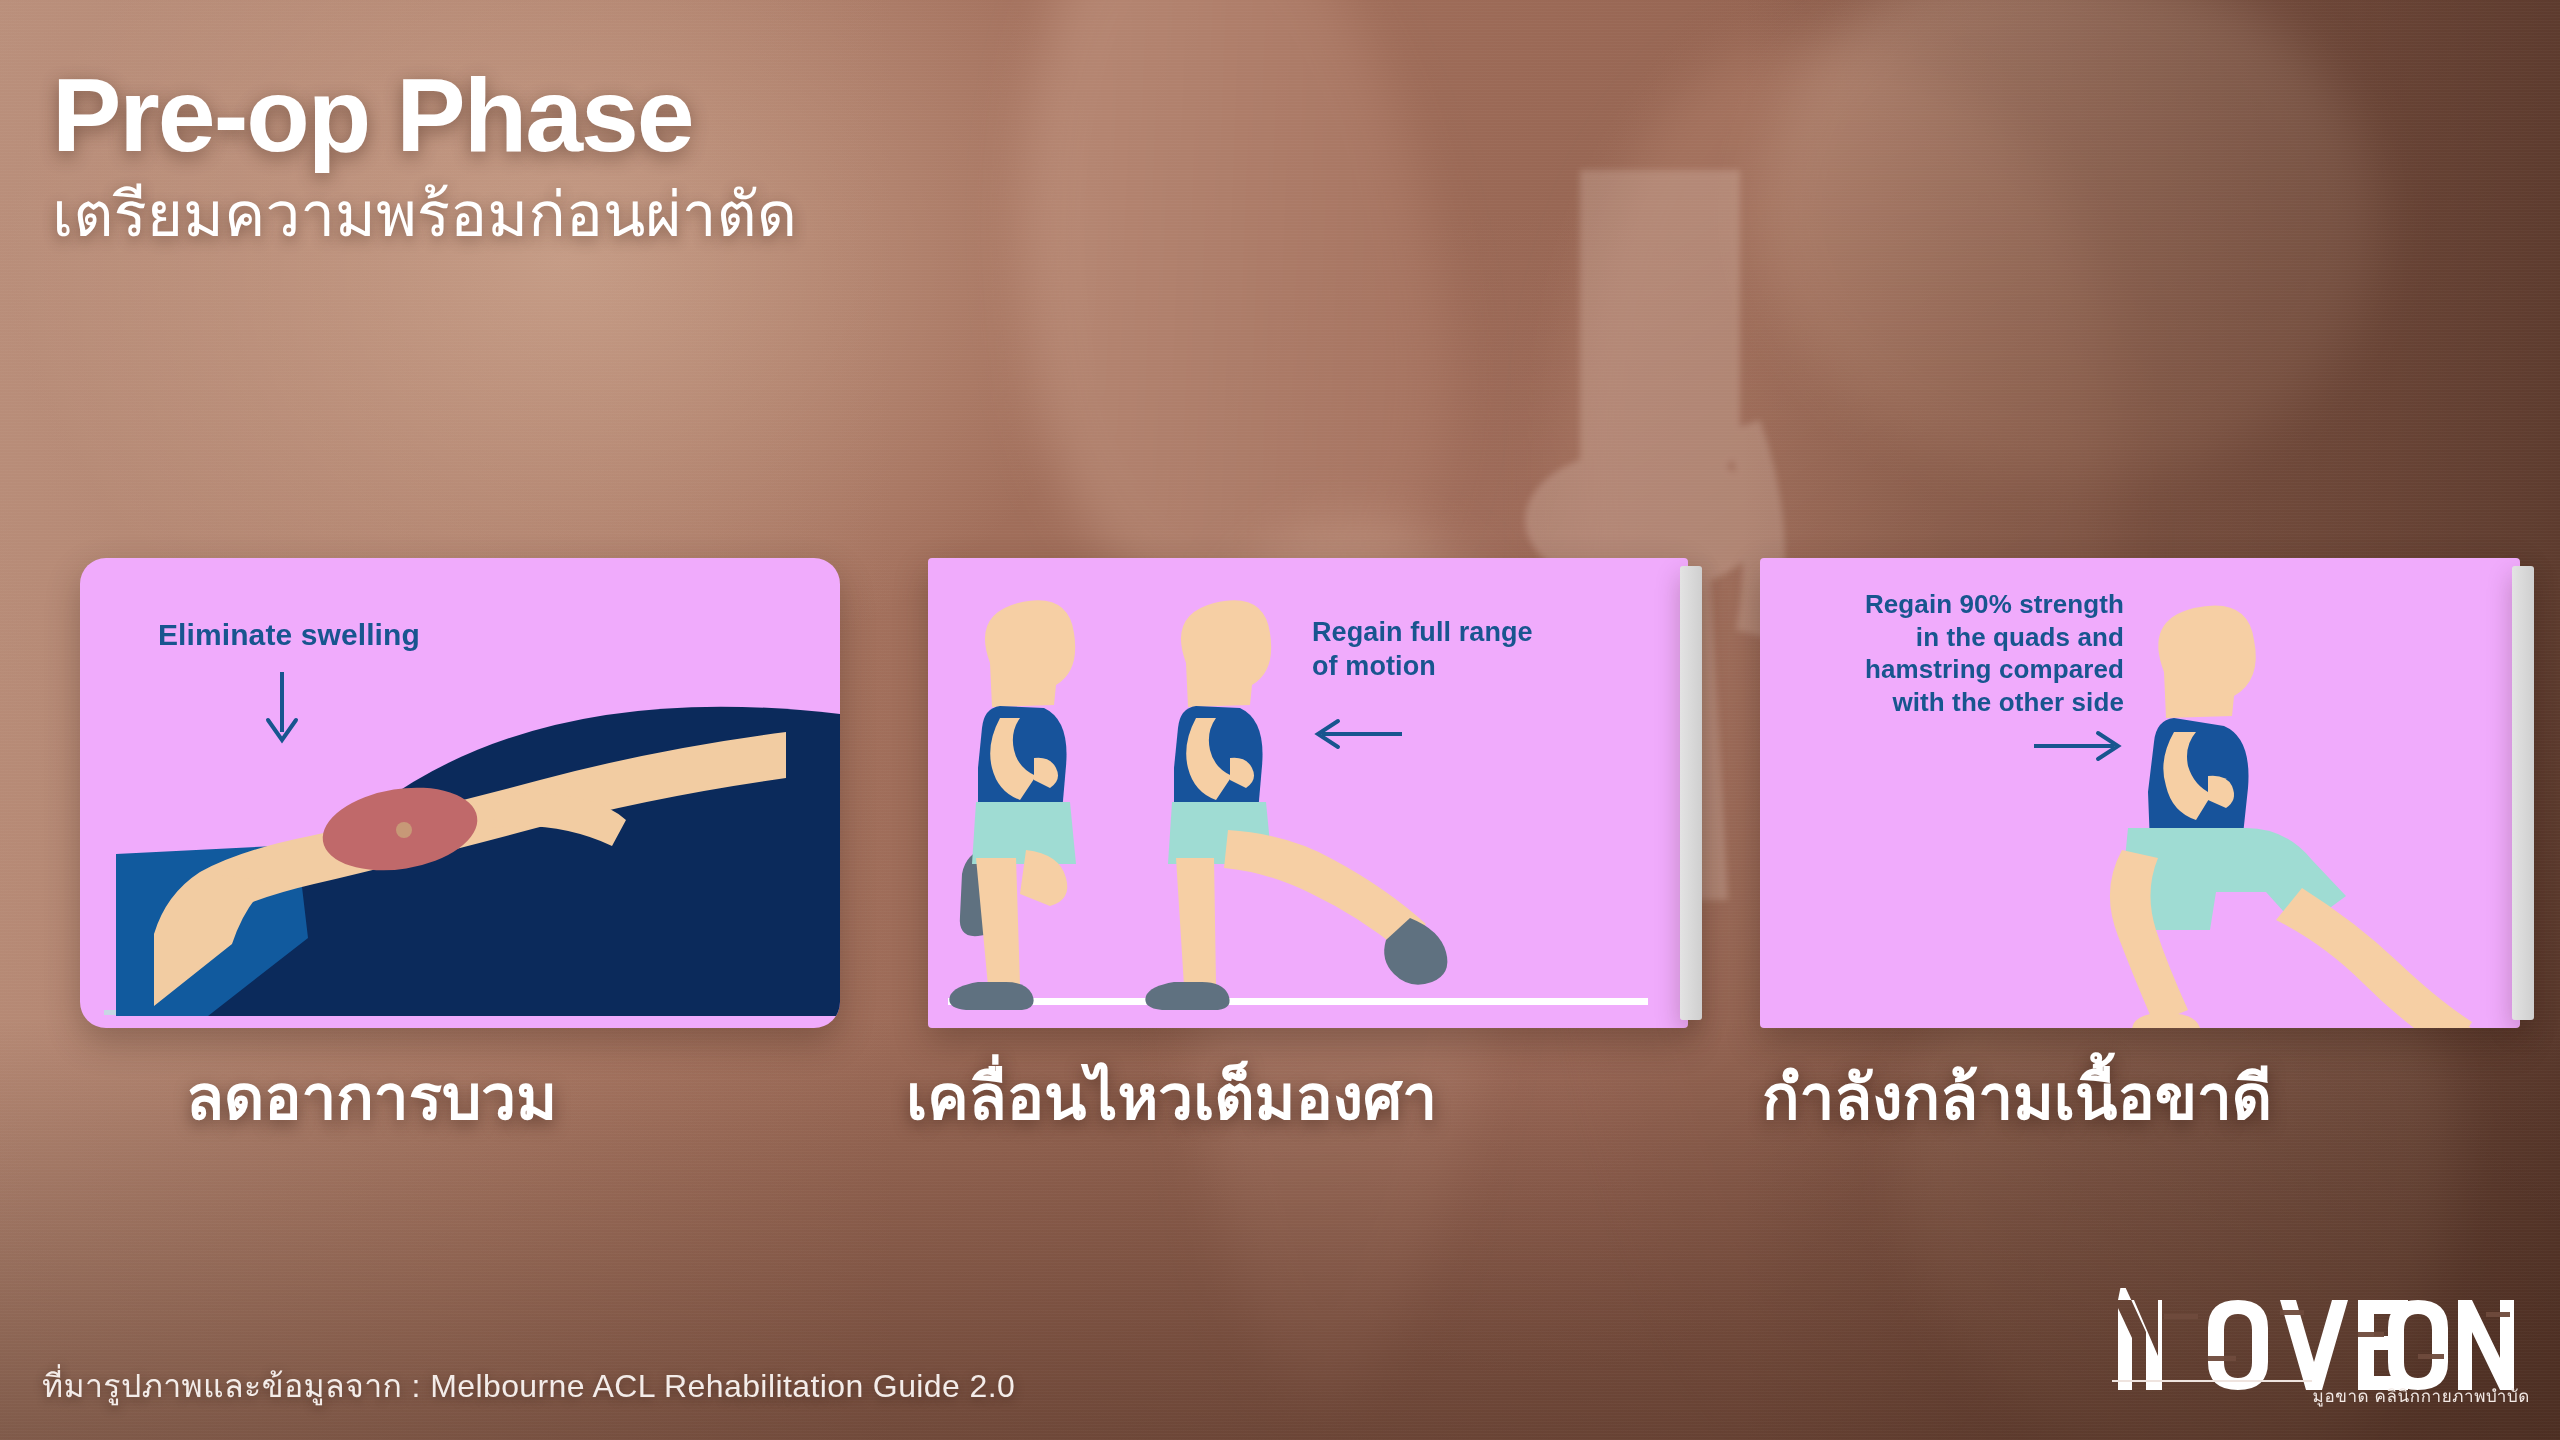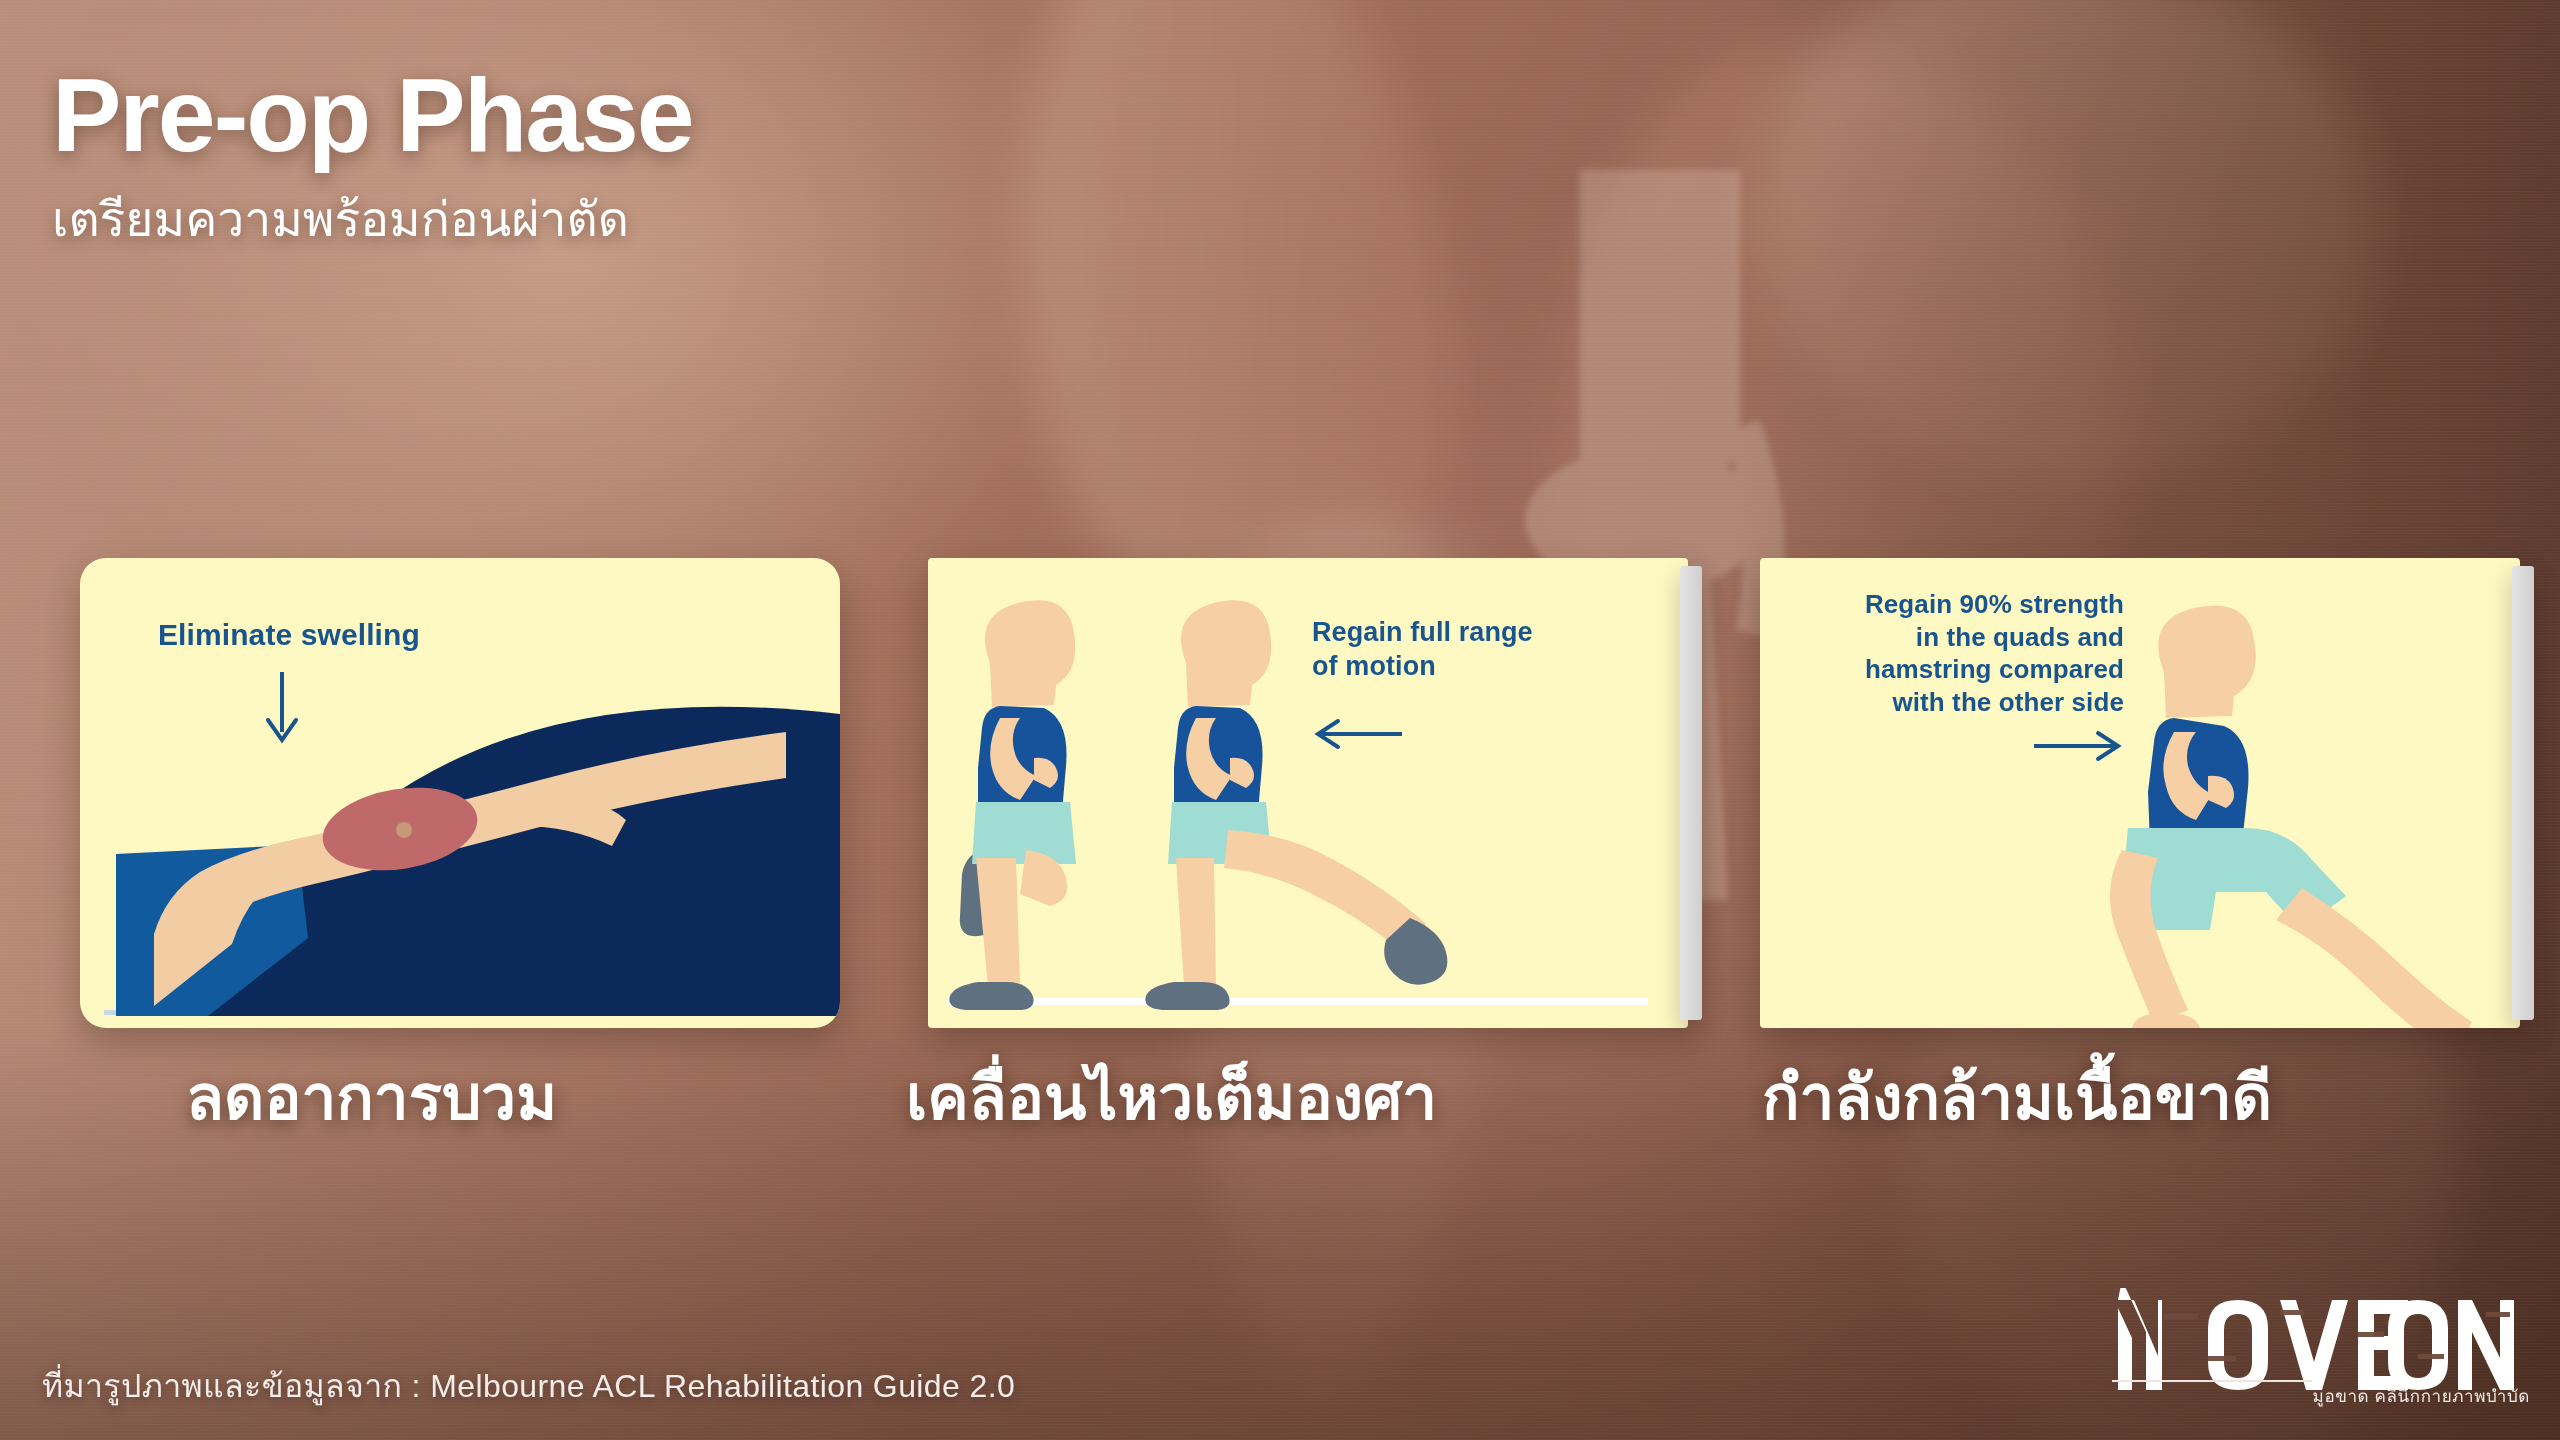--- a/index.html
+++ b/index.html
@@ -81,34 +81,34 @@
   }
 
   
   #header { position:absolute; left:52px; top:60px; }
   .title {
     font-size:104px; font-weight:800; color:#ffffff;
     letter-spacing:-2px; line-height:1.06;
     text-shadow:0 5px 18px rgba(60,30,20,.45);
   }
   .subtitle {
-    font-size:48px; font-weight:500; color:#ffffff;
-    line-height:1.2; margin-top:21px;
+    font-size:62px; font-weight:500; color:#ffffff;
+    line-height:1.2; margin-top:8px;
     text-shadow:0 4px 14px rgba(60,30,20,.45);
   }
 
   
   #cards { position:absolute; left:0; top:558px; width:2560px; height:470px; }
   .card-wrap { position:absolute; top:0; width:760px; height:470px; }
   .card-wrap.c1 { left:80px; width:760px; }
   .card-wrap.c2 { left:928px; width:760px; }
   .card-wrap.c3 { left:1760px; width:760px; }
   .card {
     position:absolute; left:0; top:0; width:100%; height:470px;
-    background:#fef9c3; border-radius:26px;
+    background:#f0abfc; border-radius:26px;
     box-shadow:0 14px 34px rgba(50,26,18,.30);
     overflow:hidden;
   }
   .card.flat { border-radius:4px; }
   .card-edge {
     position:absolute; right:-14px; top:8px; width:22px; height:454px;
     background:linear-gradient(90deg,#e3e3e3,#cfcfcf);
     border-radius:3px; box-shadow:0 10px 24px rgba(50,26,18,.26);
   }
 

